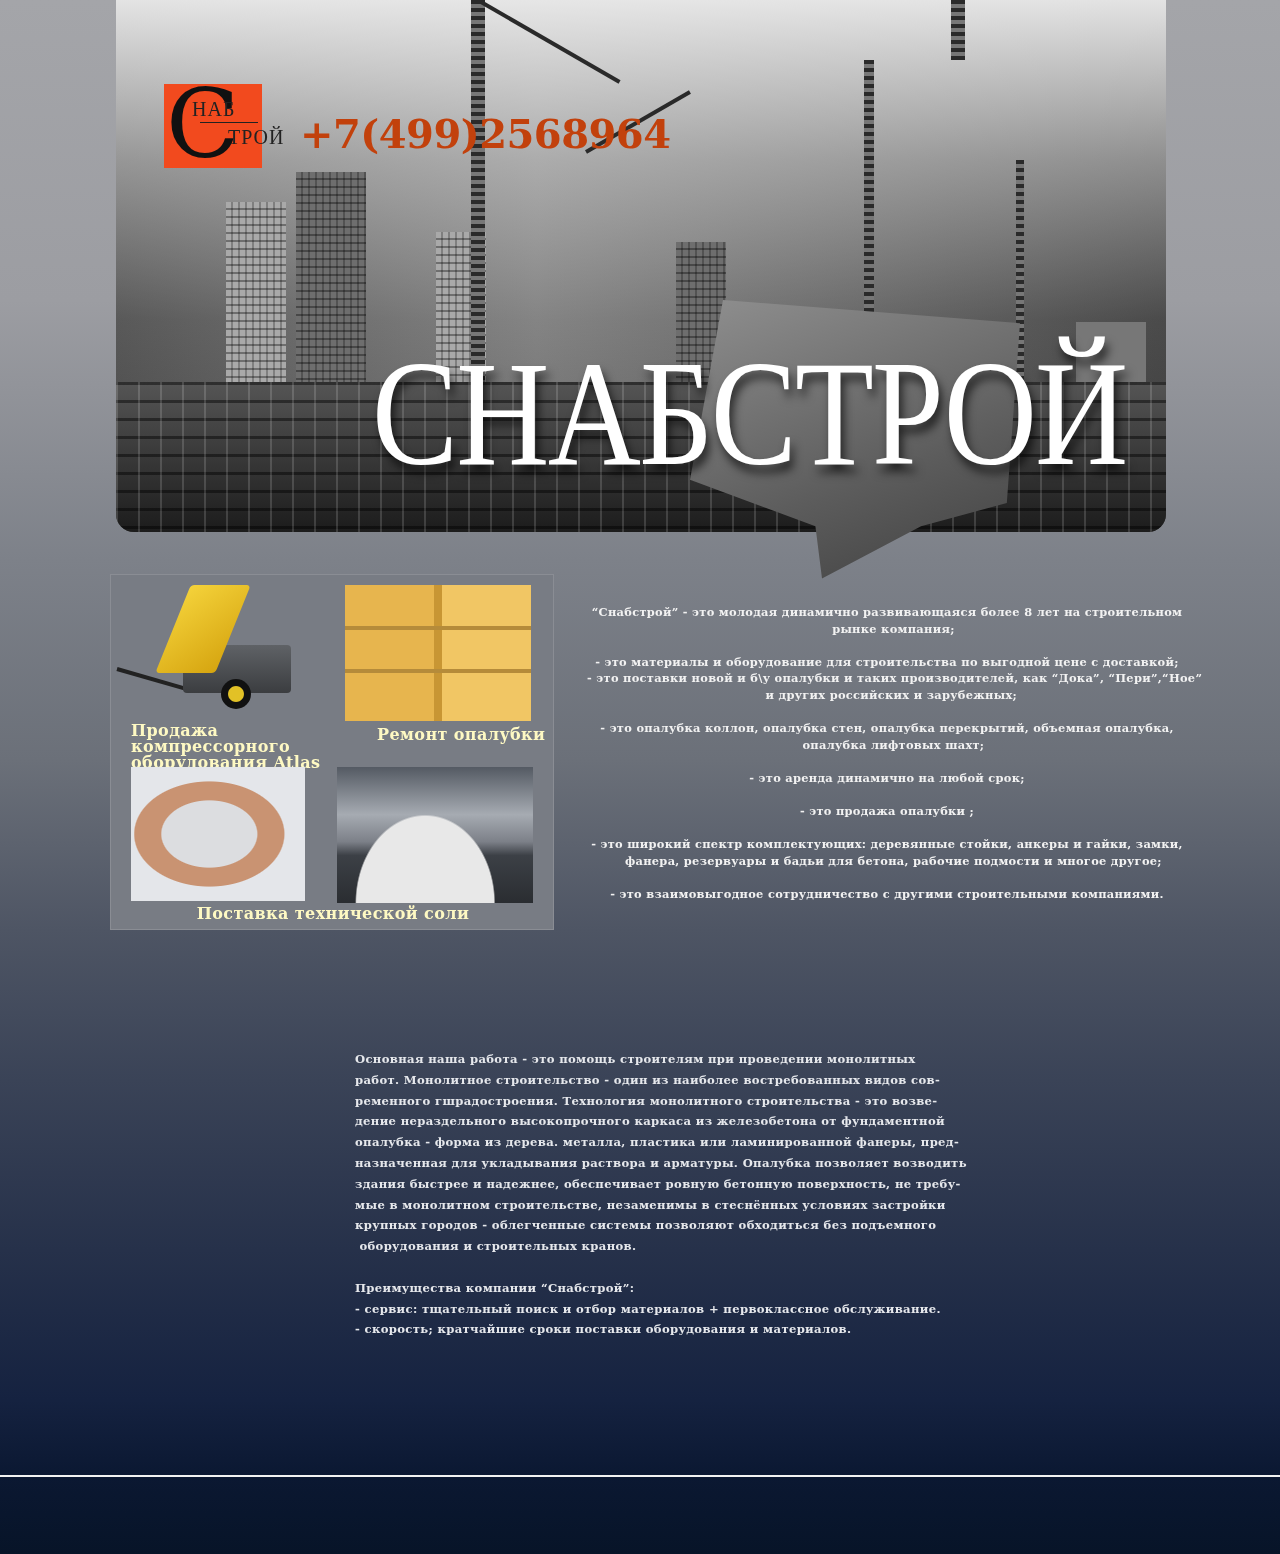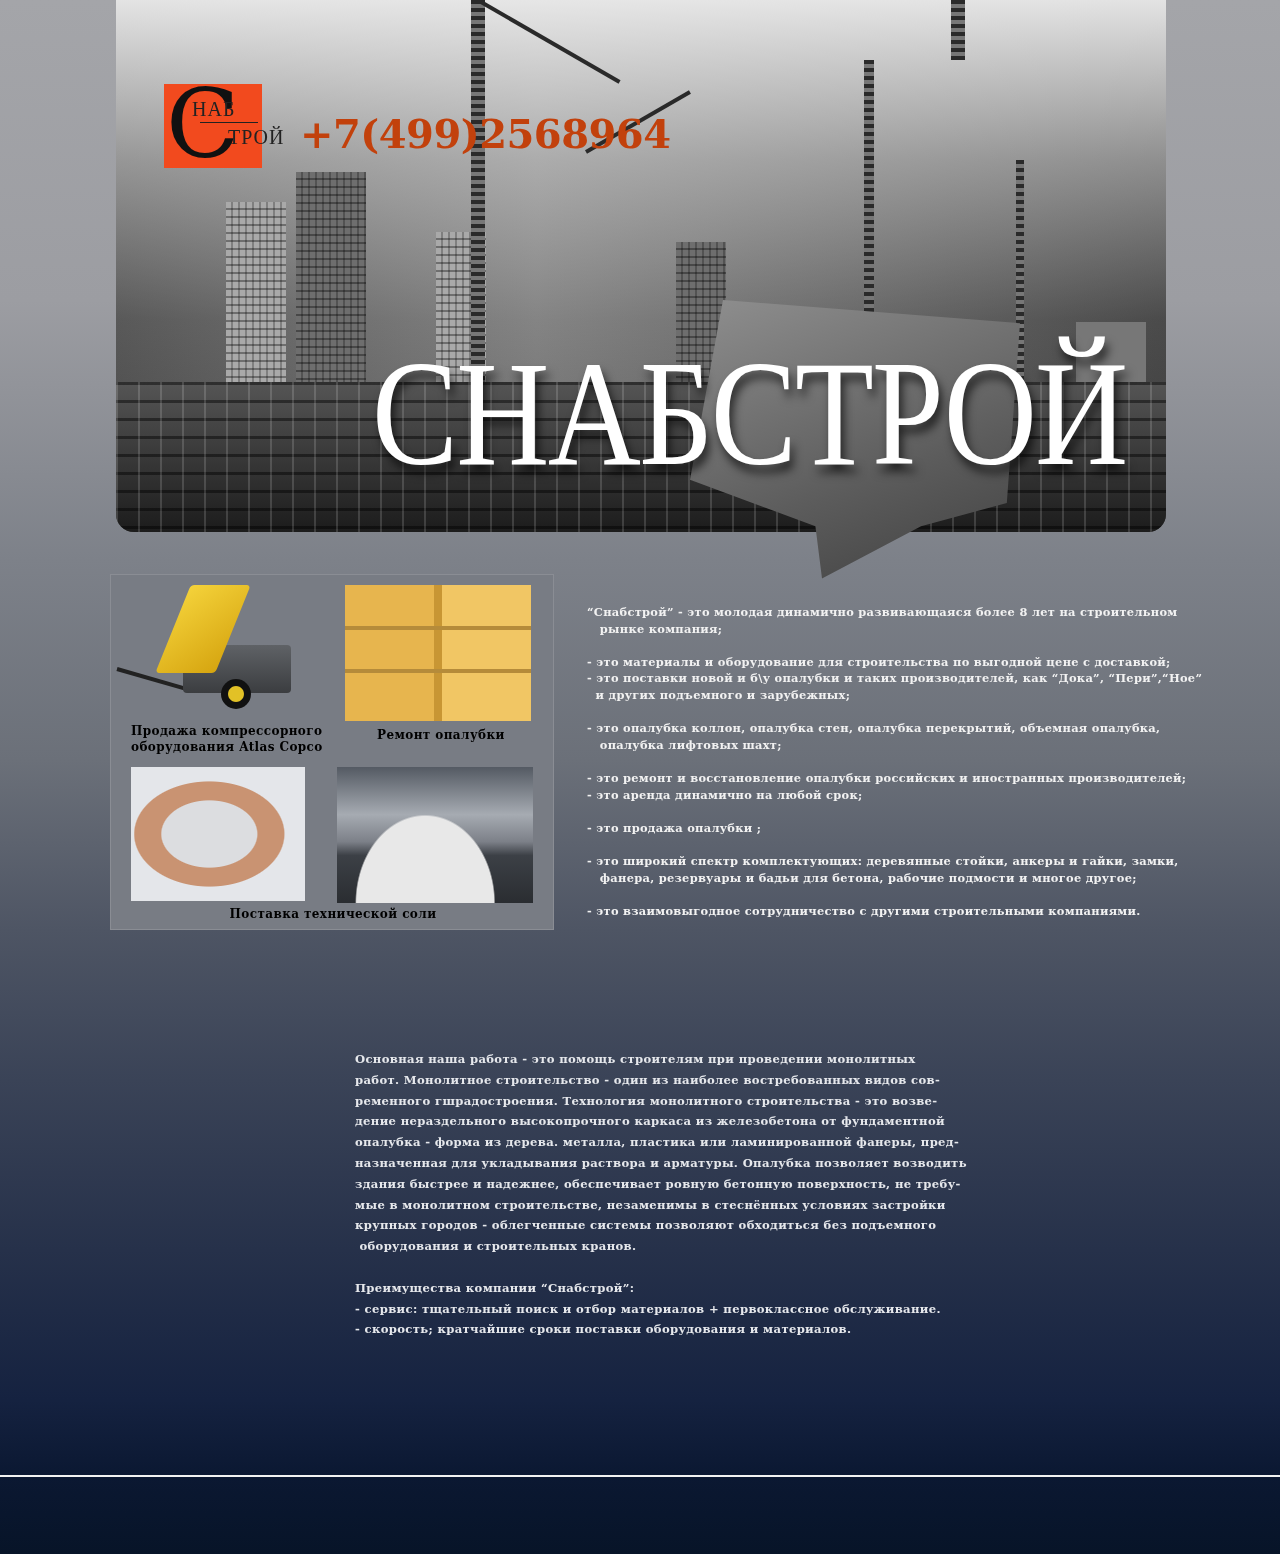--- a/index.html
+++ b/index.html
@@ -94,33 +94,33 @@
   .img-salt-hands { left: 20px; top: 192px; width: 174px; height: 134px;
     background: radial-gradient(ellipse at 45% 50%, #dcdde0 0 35%, #c99372 36% 55%, #e4e6ea 56%);
   }
   .img-salt-pile { left: 226px; top: 192px; width: 196px; height: 136px;
     background:
       radial-gradient(ellipse at 45% 100%, #e8e8e8 0 45%, transparent 46%),
       linear-gradient(to bottom, #545a63 0%, #a6abb2 35%, #7c8088 55%, #3c4046 65%, #2a2d31 100%);
   }
   .svc-caption {
     position: absolute; font-family: "DejaVu Serif", serif; font-weight: bold;
-    font-size: 12px; color: #000000; line-height: 16px; letter-spacing: 0.4px;
+    font-size: 16px; color: #fef9c3; line-height: 16px; letter-spacing: 0.4px;
   }
   .cap-compressor { left: 20px; top: 148px; width: 200px; }
   .cap-formwork { left: 266px; top: 152px; }
   .cap-salt { left: 0; width: 444px; text-align: center; top: 331px; }
 
   
   .about {
     position: absolute; left: 587px; top: 604px; width: 600px;
     font-family: "DejaVu Serif", serif; font-size: 11.4px; font-weight: bold;
     color: #f2f2f2; line-height: 16.6px; letter-spacing: 0.3px;
   }
-  .about p { white-space: pre; }
+  .about p { white-space: pre; text-align: center; }
   .about .gap { height: 16.6px; }
 
   
   .main-text {
     position: absolute; left: 355px; top: 1049px; width: 590px;
     font-family: "DejaVu Serif", serif; font-size: 11.6px; font-weight: bold;
     color: #e6e8ec; line-height: 20.8px; letter-spacing: 0.35px;
   }
   .main-text p { white-space: pre; }
   .main-text .gap { height: 20.8px; }
@@ -174,26 +174,25 @@
   <div class="svc-img img-salt-pile"></div>
   <div class="svc-caption cap-salt">Поставка технической соли</div>
 </div>
 
 <div class="about">
   <p>“Снабстрой” - это молодая динамично развивающаяся более 8 лет на строительном</p>
   <p>   рынке компания;</p>
   <div class="gap"></div>
   <p>- это материалы и оборудование для строительства по выгодной цене с доставкой;</p>
   <p>- это поставки новой и б\у опалубки и таких производителей, как “Дока”, “Пери”,“Ное”</p>
-  <p>  и других подъемного и зарубежных;</p>
+  <p>  и других российских и зарубежных;</p>
   <div class="gap"></div>
   <p>- это опалубка коллон, опалубка стен, опалубка перекрытий, объемная опалубка,</p>
   <p>   опалубка лифтовых шахт;</p>
   <div class="gap"></div>
-  <p>- это ремонт и восстановление опалубки российских и иностранных производителей;</p>
   <p>- это аренда динамично на любой срок;</p>
   <div class="gap"></div>
   <p>- это продажа опалубки ;</p>
   <div class="gap"></div>
   <p>- это широкий спектр комплектующих: деревянные стойки, анкеры и гайки, замки,</p>
   <p>   фанера, резервуары и бадьи для бетона, рабочие подмости и многое другое;</p>
   <div class="gap"></div>
   <p>- это взаимовыгодное сотрудничество с другими строительными компаниями.</p>
 </div>
 

